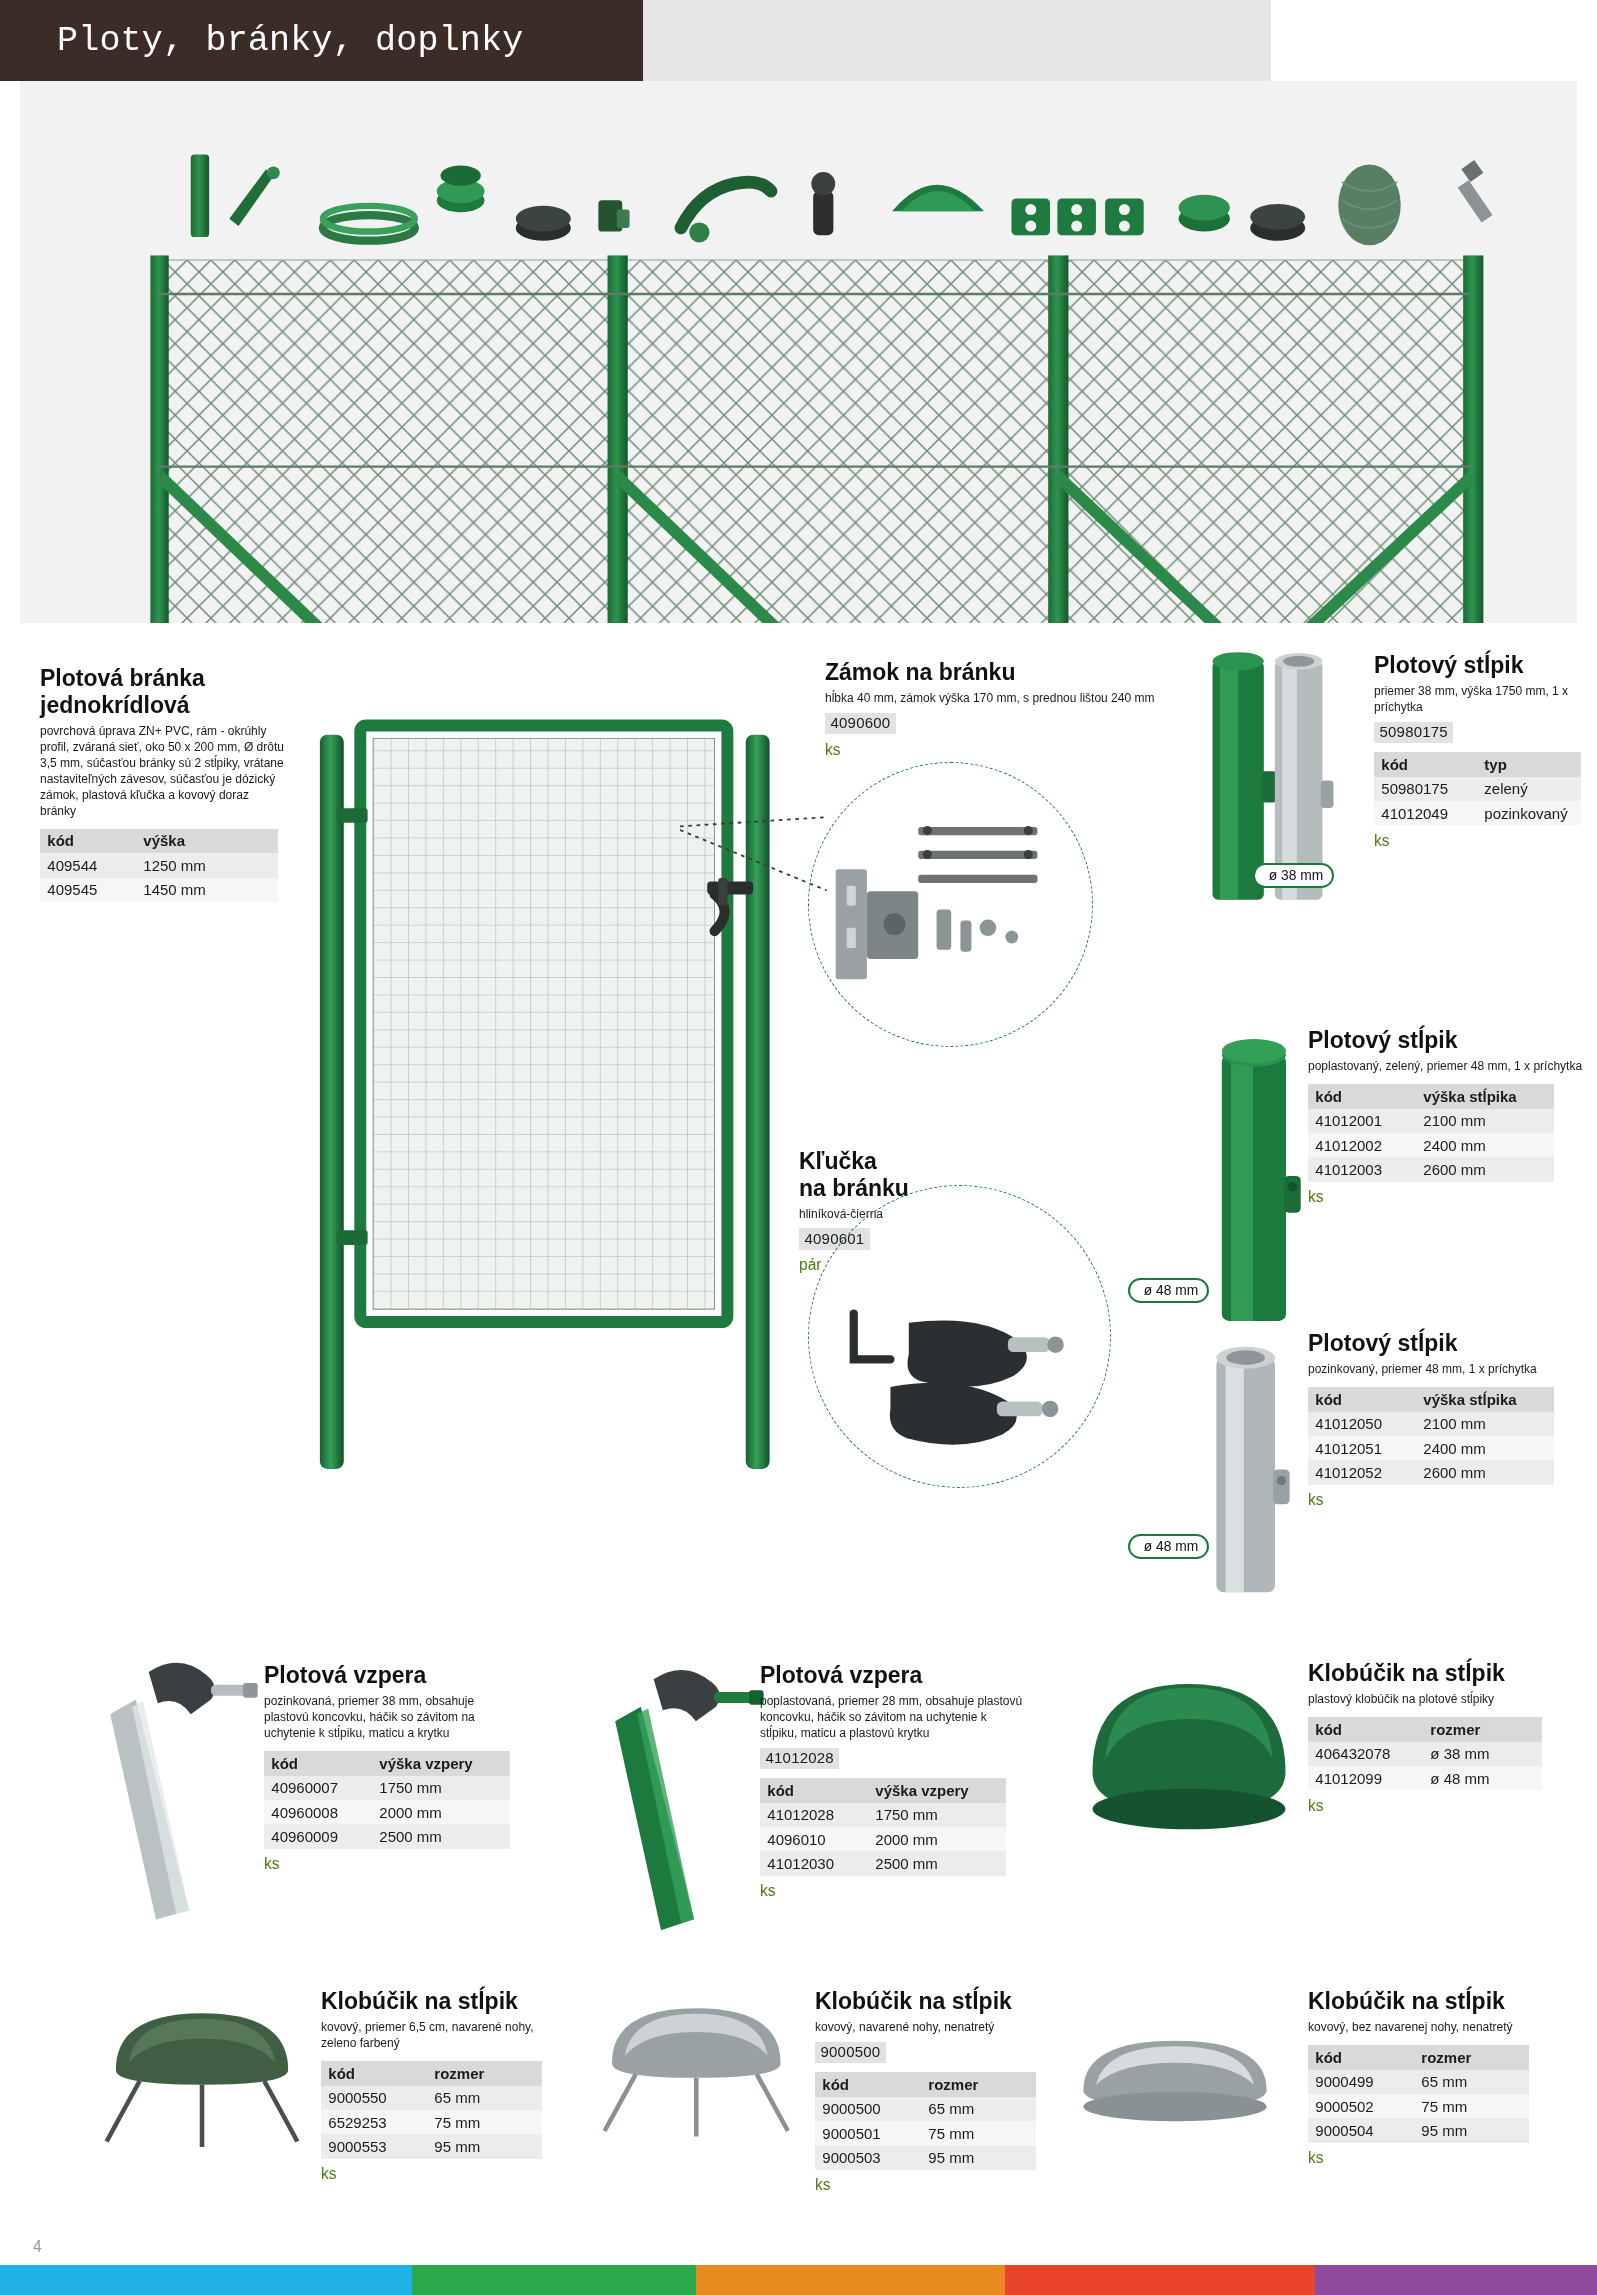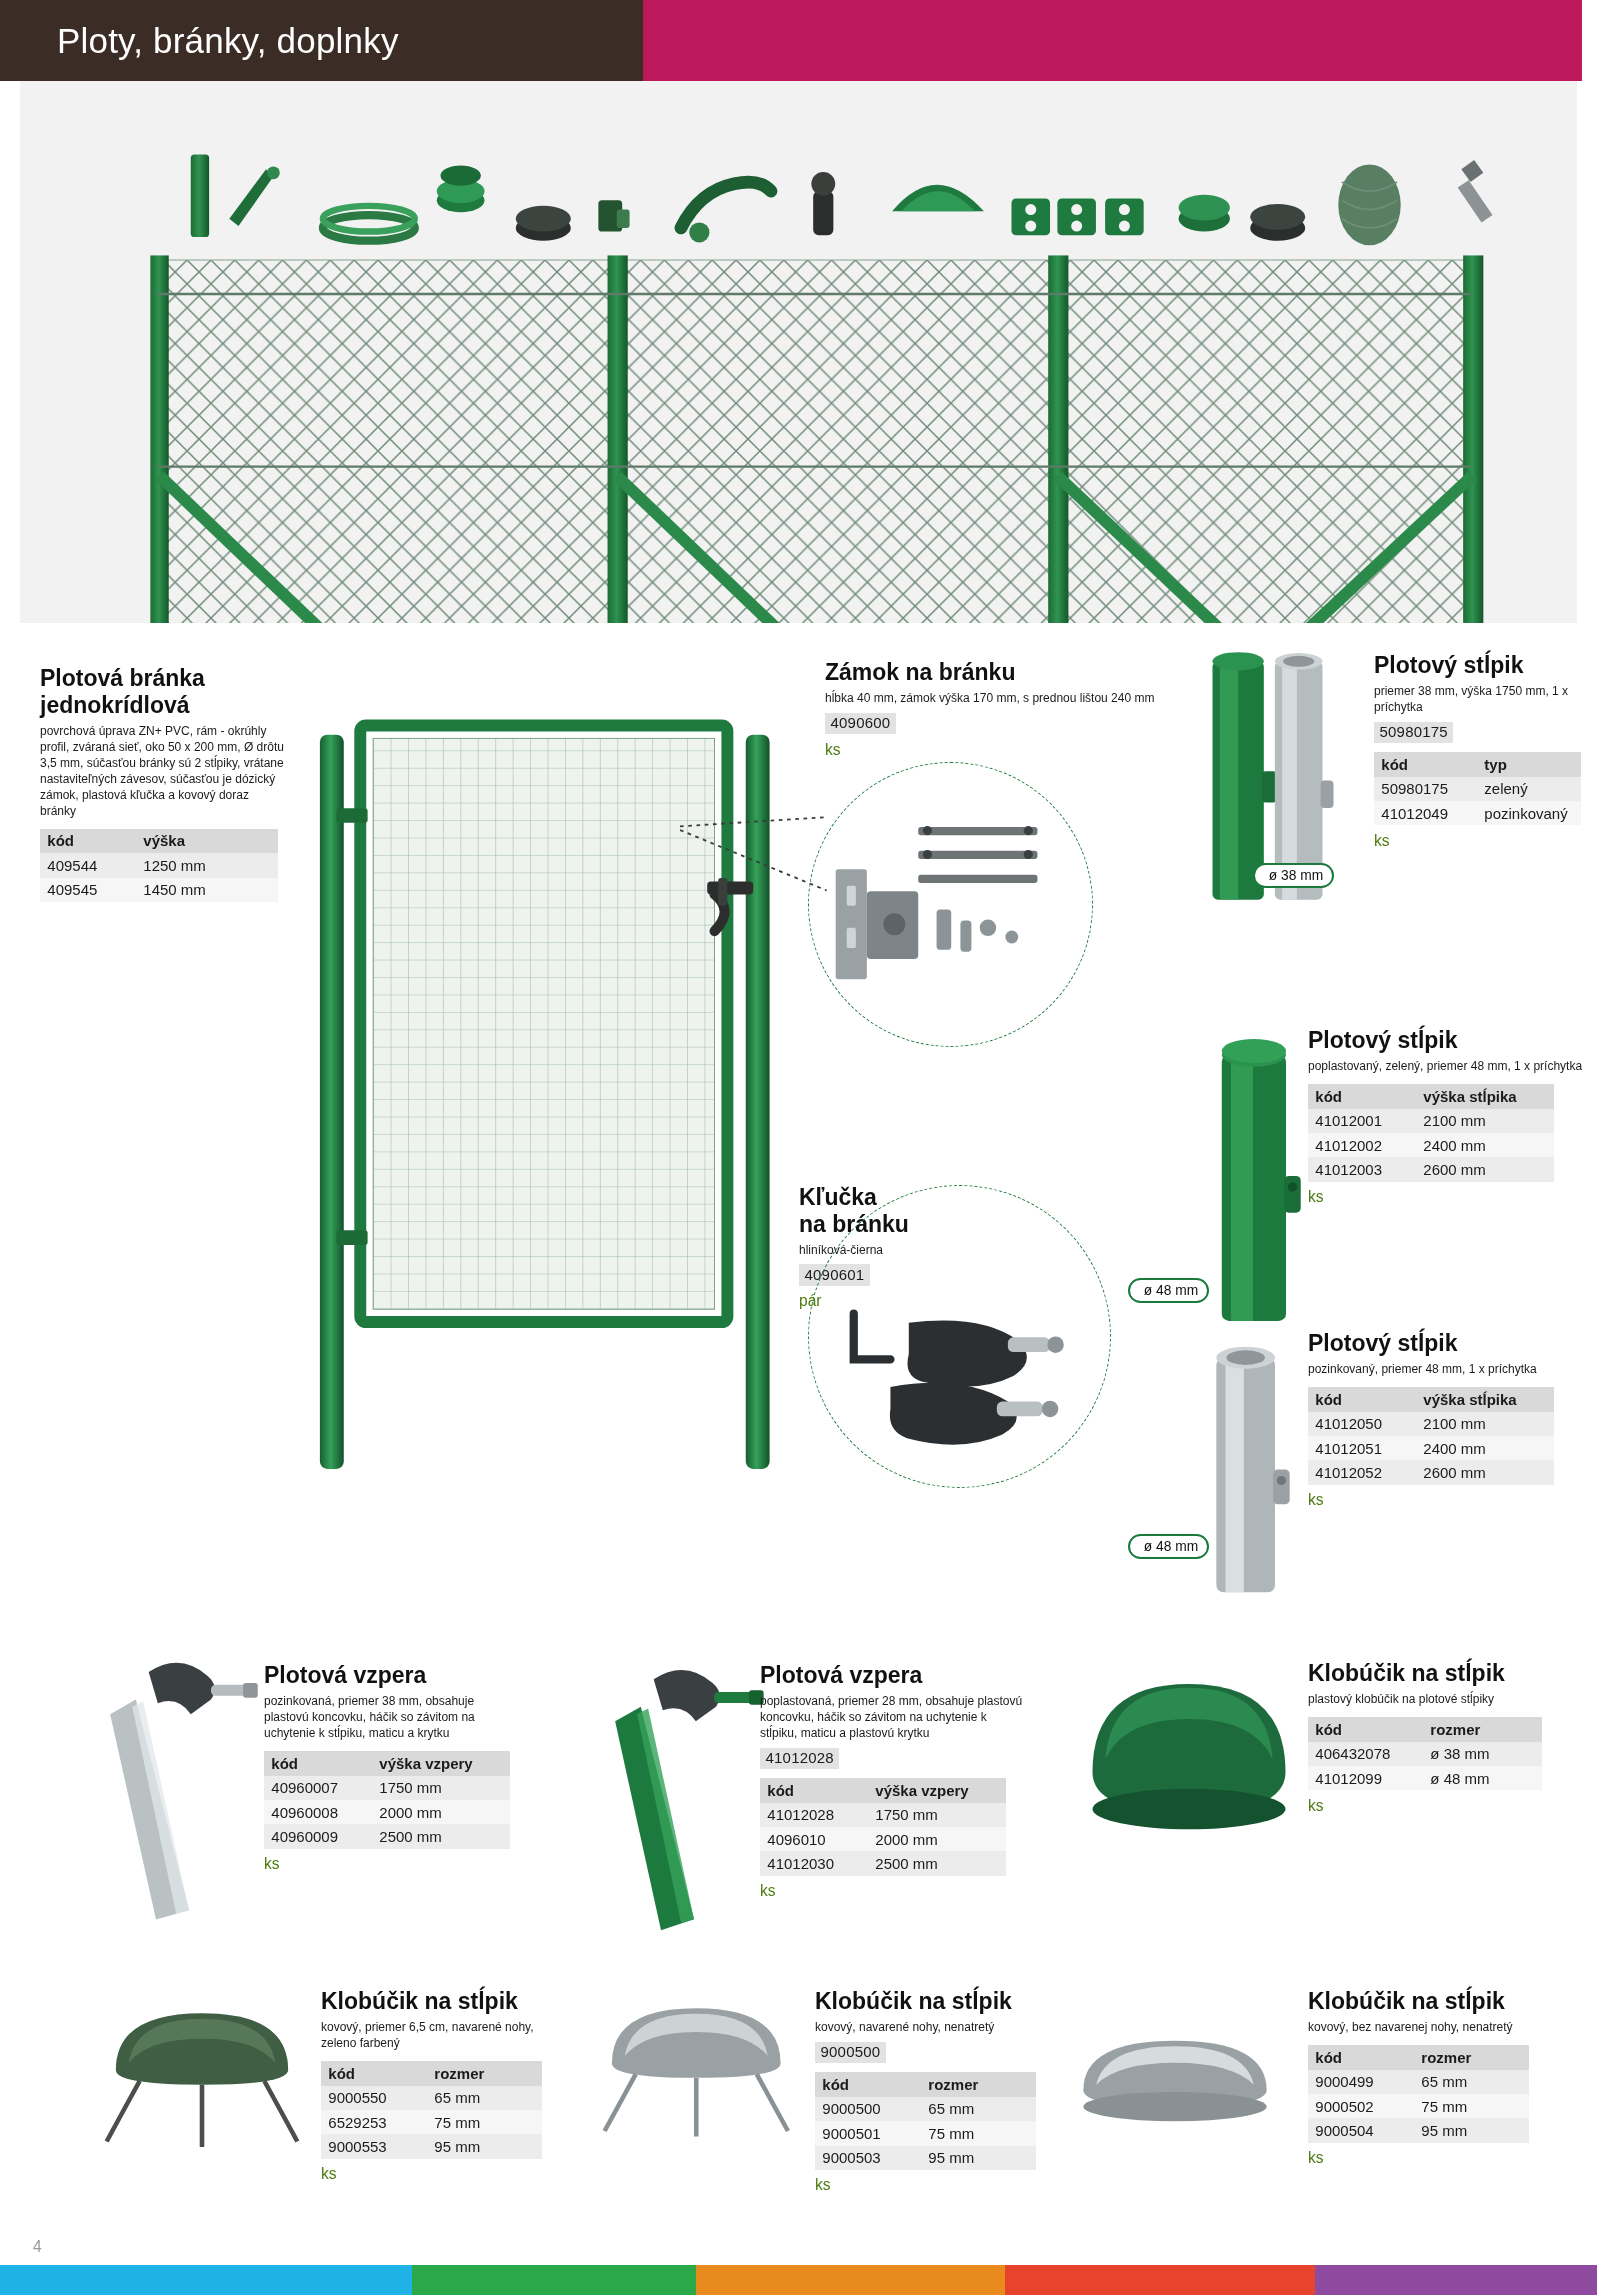--- a/index.html
+++ b/index.html
@@ -8,22 +8,23 @@
     width:1598px; height:2296px;
     background:#ffffff;
     font-family:"Liberation Sans", sans-serif;
     color:#1b1b1b;
     position:relative;
     overflow:hidden;
   }
 
   
   .page-header {
-    position:absolute; top:0; left:0; width:1582px; height:81px;
-    background:#be185d;
+    position:absolute; top:0; left:0; width:1271px; height:81px;
+    background:#e5e5e5;
+    font-family:Liberation Mono, monospace;
   }
   .header-bar {
     position:absolute; top:0; left:0; width:643px; height:81px;
     background:#3b2c26;
     display:flex; align-items:center;
   }
   .header-title {
     color:#ffffff; font-size:35px; padding-left:57px; letter-spacing:0.2px;
     font-weight:400;
   }
@@ -265,21 +266,21 @@
     <circle cx="104" cy="146" r="12" fill="#5c6467"></circle>
   </g>
   <g fill="#8d9497">
     <rect x="150" y="130" width="16" height="44" rx="4"></rect>
     <rect x="176" y="142" width="12" height="34" rx="4"></rect>
     <circle cx="206" cy="150" r="9"></circle>
     <circle cx="232" cy="160" r="7"></circle>
   </g>
 </svg>
 
-<div class="abs" style="left:799px; top:1148px; width:275px;margin-top:36px;">
+<div class="abs" style="left:799px; top:1148px; width:275px;">
   <div class="blk-title">Kľučka</div>
   <div class="blk-title">na bránku</div>
   <div class="blk-desc">hliníková-čierna</div>
   <div class="code-box">4090601</div>
   <div class="ks">pár</div>
 </div>
 
 <div class="circle-dash" style="left:808px; top:1185px; width:303px; height:303px;"></div>
 <svg class="abs" style="left:826px; top:1286px;" width="294" height="211" viewBox="0 0 320 230">
   <path d="M30 30 L30 80 L70 80" stroke="#2b2f31" stroke-width="9" fill="none" stroke-linecap="round"></path>

